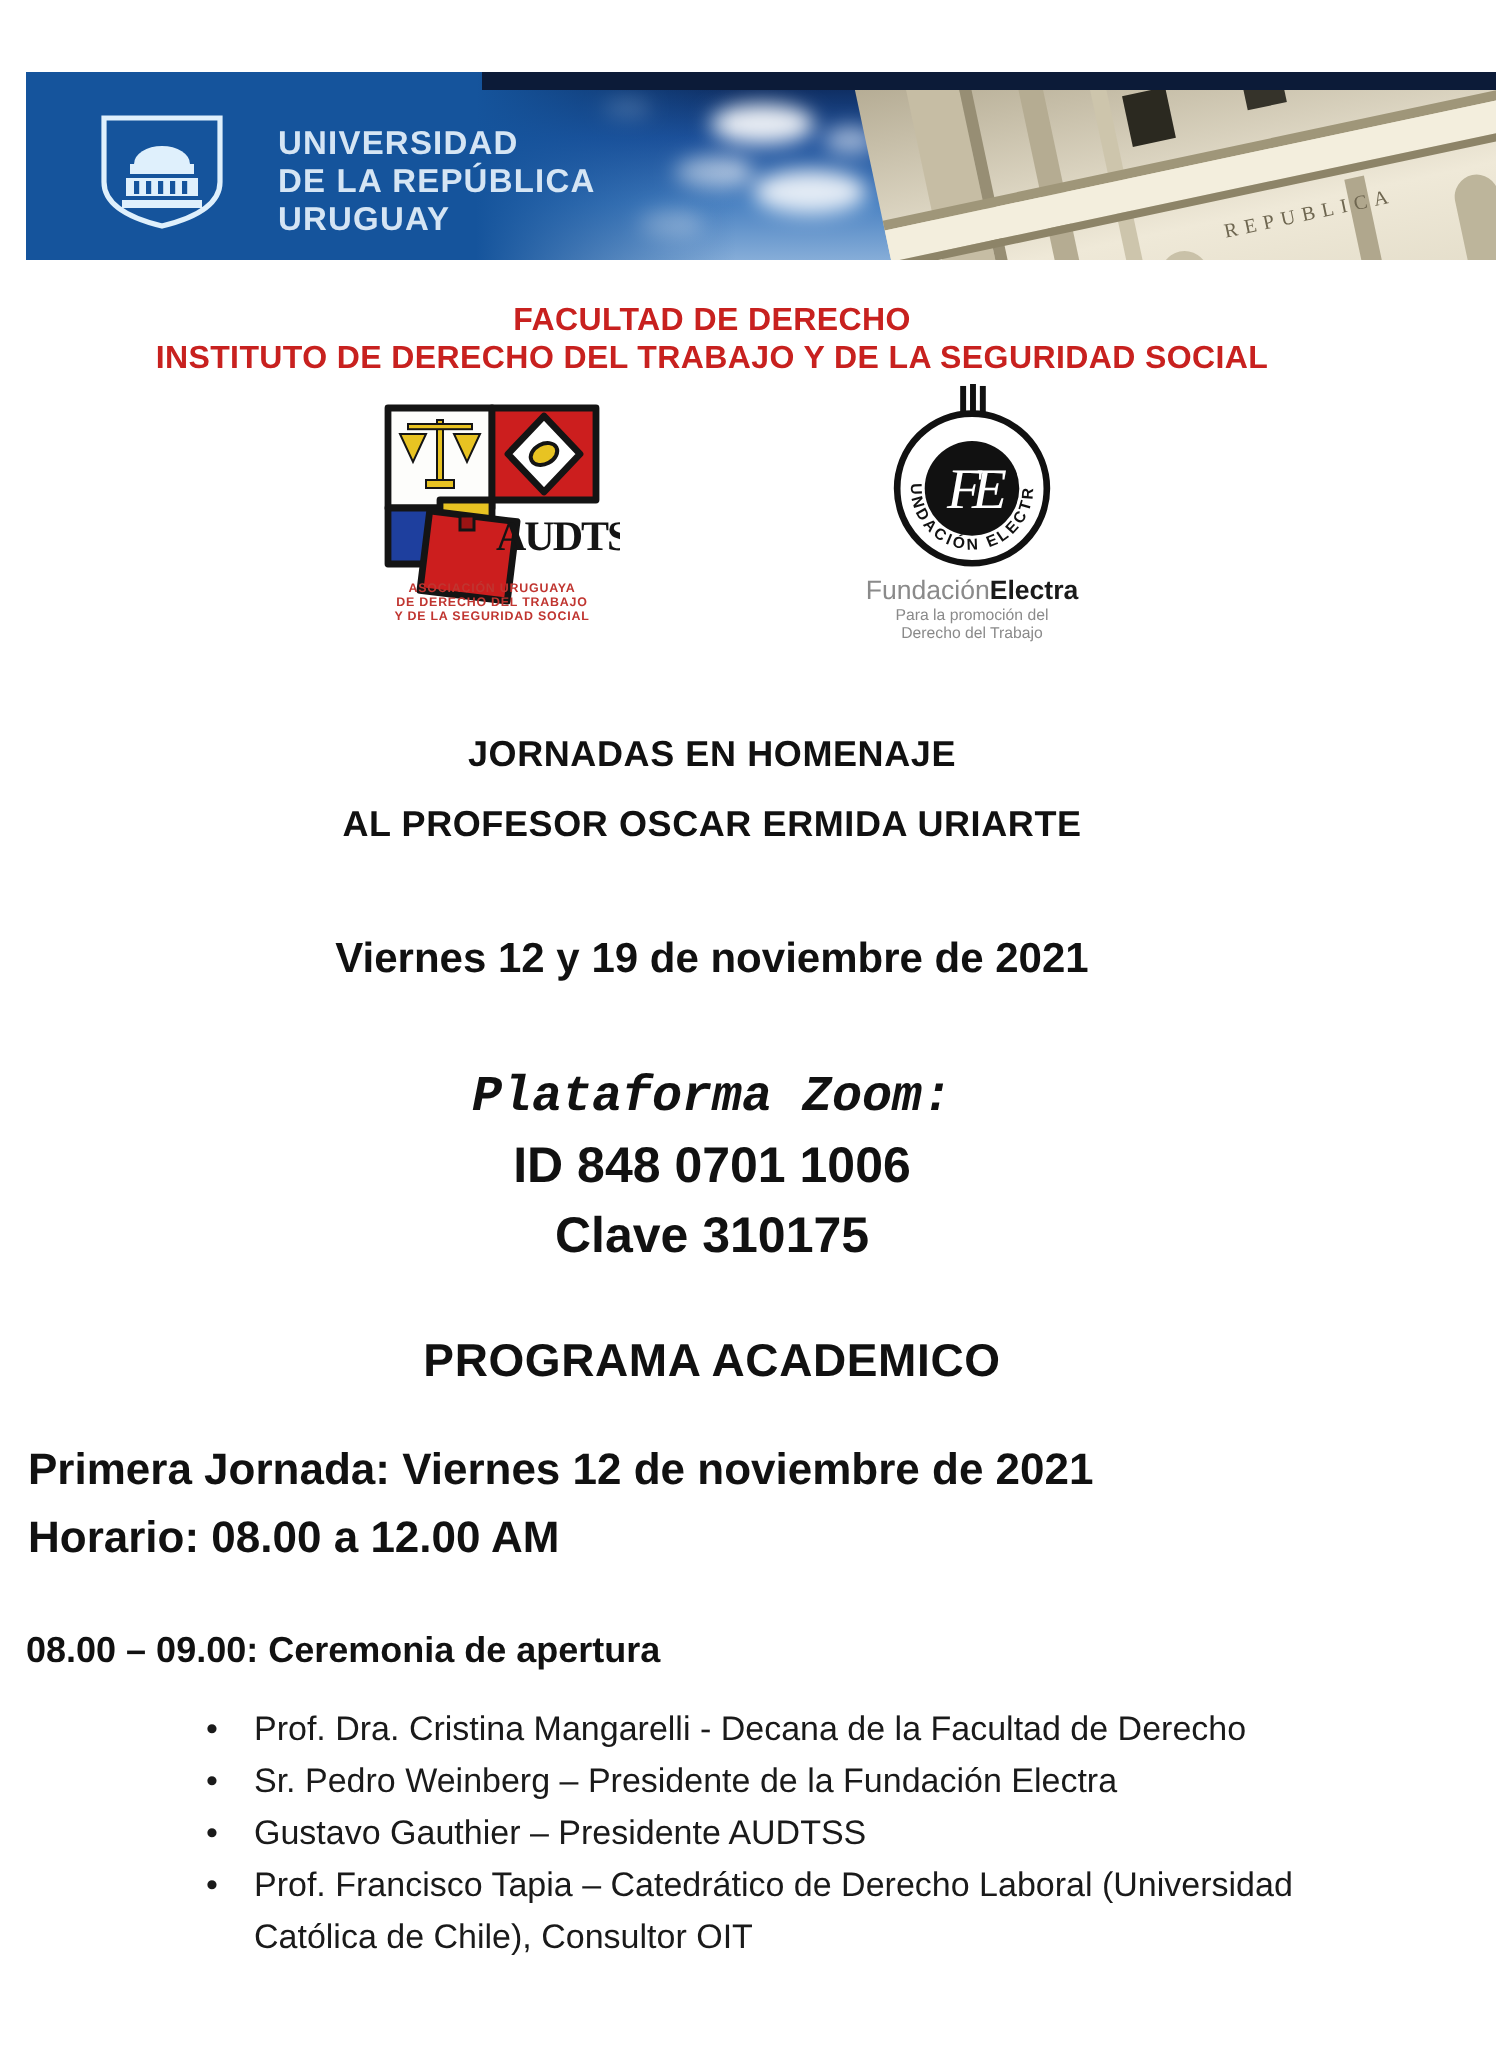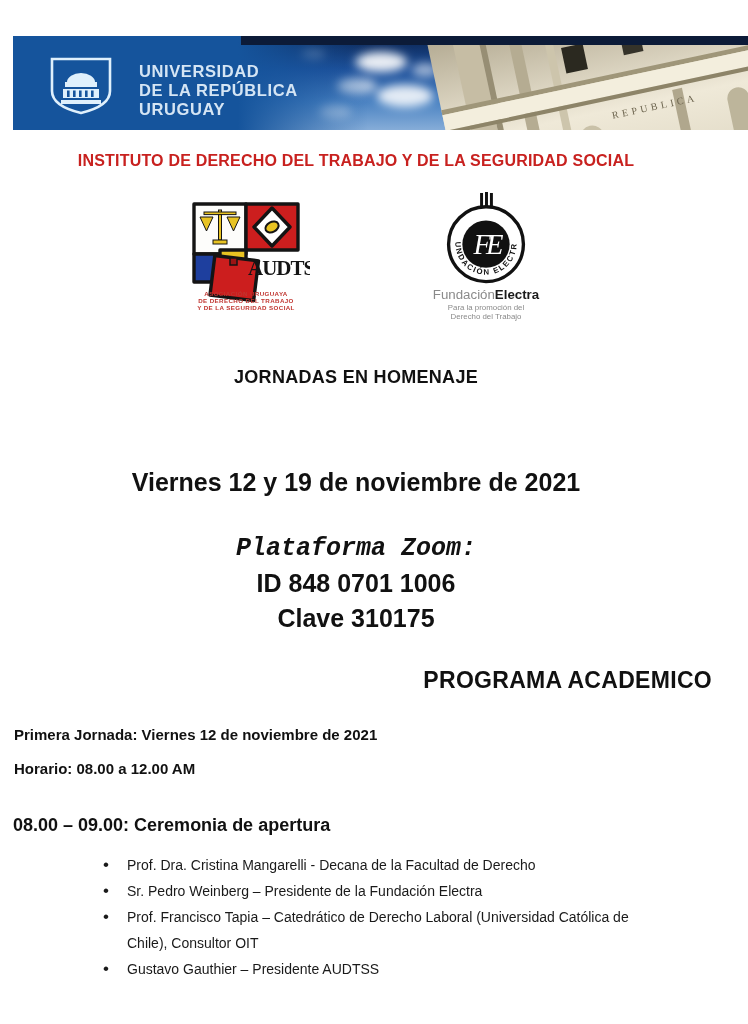--- a/index.html
+++ b/index.html
@@ -7,28 +7,28 @@
     position:relative; width:748px; height:1024px; background:#ffffff;
     font-family:"Liberation Sans", sans-serif; color:#111; overflow:hidden;
     margin:0 auto;
   }
   .center-col { position:absolute; left:0; width:712px; text-align:center; }
   .banner-wrap { position:absolute; top:36px; left:13px; width:735px; height:94px; }
   .institution { top:151px; font-size:16px; font-weight:bold; color:#c8211f; line-height:19px; letter-spacing:.2px; }
   .logo-audtss { position:absolute; left:186px; top:200px; width:124px; height:114px; }
   .logo-electra { position:absolute; left:418px; top:192px; width:136px; height:130px; }
   .event-title { top:360px; font-size:18px; font-weight:bold; line-height:35px; letter-spacing:.3px; }
-  .dates { top:468px; font-size:25px; font-weight:bold; }
+  .dates { top:468px; font-size:21px; font-weight:bold; }
   .platform { top:534px; font-size:25px; font-weight:bold; font-style:italic;font-family:Liberation Mono, monospace; }
   .meeting-id { top:569px; font-size:25px; font-weight:bold; }
   .meeting-key { top:604px; font-size:25px; font-weight:bold; }
-  .program-heading { top:667px; font-size:23px; font-weight:bold; letter-spacing:.3px;text-align:right; }
-  .session-block { position:absolute; left:14px; top:718px; font-size:15px; font-weight:bold; line-height:34px; }
+  .program-heading { top:667px; font-size:23px; font-weight:bold; letter-spacing:.3px; }
+  .session-block { position:absolute; left:14px; top:718px; font-size:22px; font-weight:bold; line-height:34px; }
   .opening-heading { position:absolute; left:13px; top:815px; font-size:18px; font-weight:bold; }
-  .speakers { position:absolute; left:101px; top:852px; width:562px; margin:0; padding:0; list-style:none; font-size:14px; line-height:26px; color:#1a1a1a; }
+  .speakers { position:absolute; left:101px; top:852px; width:562px; margin:0; padding:0; list-style:none; font-size:17px; line-height:26px; color:#1a1a1a; }
   .speakers li { position:relative; padding-left:26px; }
   .speakers li::before { content:"\2022"; position:absolute; left:2px; top:0; font-size:17px; }
   svg text { user-select:none; }
 </style>
 </head>
 <body>
 
 <div class="page">
 
   <div class="banner-wrap">
@@ -107,20 +107,21 @@
 
       <g font-family="Liberation Sans, sans-serif" font-weight="bold" font-size="16.5" fill="#d5e5f4" letter-spacing="0.6">
         <text x="126" y="41">UNIVERSIDAD</text>
         <text x="126" y="60">DE LA REPÚBLICA</text>
         <text x="126" y="79">URUGUAY</text>
       </g>
     </svg>
   </div>
 
   <div class="center-col institution">
+    <div>FACULTAD DE DERECHO</div>
     <div>INSTITUTO DE DERECHO DEL TRABAJO Y DE LA SEGURIDAD SOCIAL</div>
   </div>
 
   <svg class="logo-audtss" viewBox="0 0 124 114">
     <g stroke="#141414" stroke-width="3.4" stroke-linejoin="round">
       <rect x="8" y="4" width="52" height="50" fill="#fdfdfb"></rect>
       <rect x="60" y="4" width="52" height="46" fill="#cc1e1e"></rect>
       <path d="M86,8 L104,27 L86,46 L68,27 Z" fill="#ffffff"></path>
       <rect x="8" y="54" width="26" height="28" fill="#1e3f9e"></rect>
       <rect x="34" y="50" width="26" height="24" fill="#e8c322"></rect>
@@ -164,37 +165,38 @@
       <tspan fill="#8a8a8a">Fundación</tspan><tspan fill="#1a1a1a" font-weight="bold">Electra</tspan>
     </text>
     <g font-family="Liberation Sans, sans-serif" font-size="8" fill="#8a8a8a" text-anchor="middle">
       <text x="68" y="110">Para la promoción del</text>
       <text x="68" y="119">Derecho del Trabajo</text>
     </g>
   </svg>
 
   <div class="center-col event-title">
     <div>JORNADAS EN HOMENAJE</div>
+    <div>AL PROFESOR OSCAR ERMIDA URIARTE</div>
   </div>
 
   <div class="center-col dates">Viernes 12 y 19 de noviembre de 2021</div>
 
   <div class="center-col platform">Plataforma Zoom:</div>
   <div class="center-col meeting-id">ID 848 0701 1006</div>
   <div class="center-col meeting-key">Clave 310175</div>
 
   <div class="center-col program-heading">PROGRAMA ACADEMICO</div>
 
   <div class="session-block">
     <div>Primera Jornada: Viernes 12 de noviembre de 2021</div>
     <div>Horario: 08.00 a 12.00 AM</div>
   </div>
 
   <div class="opening-heading">08.00 – 09.00: Ceremonia de apertura</div>
 
   <ul class="speakers">
     <li>Prof. Dra. Cristina Mangarelli - Decana de la Facultad de Derecho</li>
     <li>Sr. Pedro Weinberg – Presidente de la Fundación Electra</li>
+    <li>Gustavo Gauthier – Presidente AUDTSS</li>
     <li>Prof. Francisco Tapia – Catedrático de Derecho Laboral (Universidad Católica de Chile), Consultor OIT</li>
-    <li>Gustavo Gauthier – Presidente AUDTSS</li>
   </ul>
 
 </div>
 
 </body></html>

